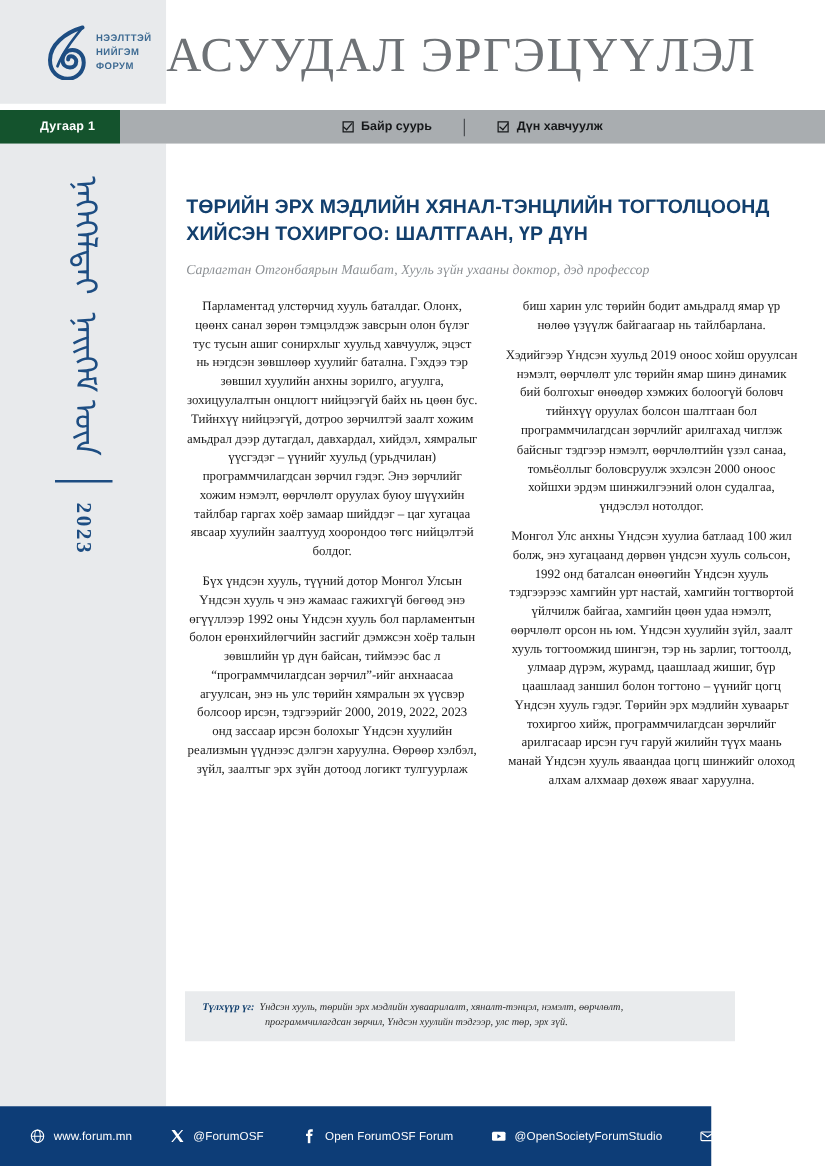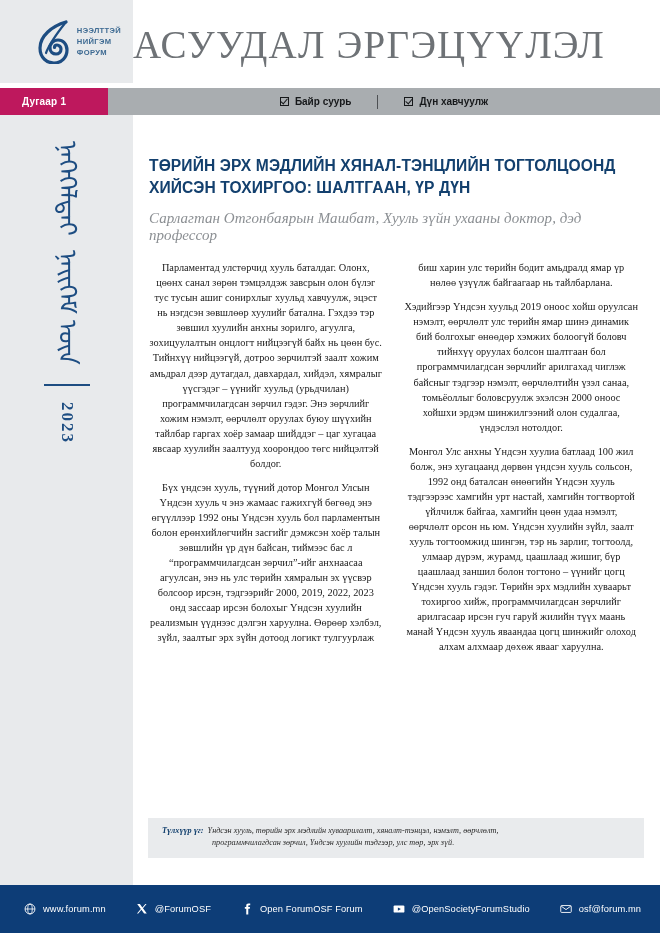--- a/index.html
+++ b/index.html
@@ -40,22 +40,22 @@
     font-size: 39px; font-weight: 400; letter-spacing: 1.2px;
     color: #6e7276; white-space: nowrap;
   }
 
   
   .issuebar {
     position: absolute; left: 0; top: 88px; width: 660px; height: 27px;
     display: flex; align-items: stretch;
   }
   .issue-num {
-    width: 108px; background: #be185d;
-    display: flex; align-items: center; padding-left: 22px;
+    width: 96px; background: #14532d;
+    display: flex; align-items: center; padding-left: 32px;
     font-size: 10px; font-weight: 700; color: #ffffff; letter-spacing: .2px;
   }
   .issue-tabs {
     flex: 1; background: #a9adb0;
     display: flex; align-items: center; justify-content: center; gap: 0;
     color: #1d1f21;
   }
   .tab {
     display: flex; align-items: center; gap: 6px;
     font-size: 10px; font-weight: 700; color: #16181a;
@@ -108,50 +108,50 @@
     padding: 40px 22px 0 16px;
   }
   .art-title {
     font-family: "Liberation Sans", sans-serif;
     font-size: 15.6px; font-weight: 700; line-height: 1.42;
     color: #13406e; letter-spacing: .1px;
     margin-bottom: 11px;
   }
   .art-author {
     font-family: "Liberation Serif", serif;
-    font-style: italic; font-size: 15px; color: #8b8f93;
+    font-style: italic; font-size: 11px; color: #8b8f93;
     letter-spacing: .05px;
     margin-bottom: 16px;
   }
   .cols {
     column-count: 2; column-gap: 22px;
     font-family: "Liberation Serif", serif;
     font-size: 10.3px; line-height: 1.46; color: #1a1a1a;
     text-align: center;
     height: 560px;
   }
   .cols p { margin-bottom: 9px; }
 
   
   .keywords {
-    position: absolute; left: 148px; top: 818px;
-    width: 496px; min-height: 36px;
+    position: absolute; left: 148px; top: 793px;
+    width: 440px; min-height: 36px;
     background: #e9ebed;
     padding: 7px 14px 8px 14px;
     font-family: "Liberation Serif", serif;
     font-style: italic; font-size: 8.2px; line-height: 1.5;
     color: #2a2a2a;
   }
   .kw-label { color: #13406e; font-weight: 700; font-style: italic; }
   .kw-body { padding-left: 2px; }
   .kw-line2 { display: block; padding-left: 50px; }
 
   
   .footer {
-    position: absolute; left: 0; bottom: 0; width: 660px; height: 48px;
+    position: absolute; left: 0; bottom: 0; width: 569px; height: 48px;
     background: #0d3d77;
     display: flex; align-items: center;
     padding-left: 24px; gap: 0;
   }
   .f-item {
     display: flex; align-items: center; gap: 7px;
     color: #ffffff; font-size: 9.3px; letter-spacing: .1px;
     margin-right: 30px; white-space: nowrap;
   }
   .f-icon { width: 12px; height: 12px; display:flex; align-items:center; justify-content:center; flex:0 0 12px; }

